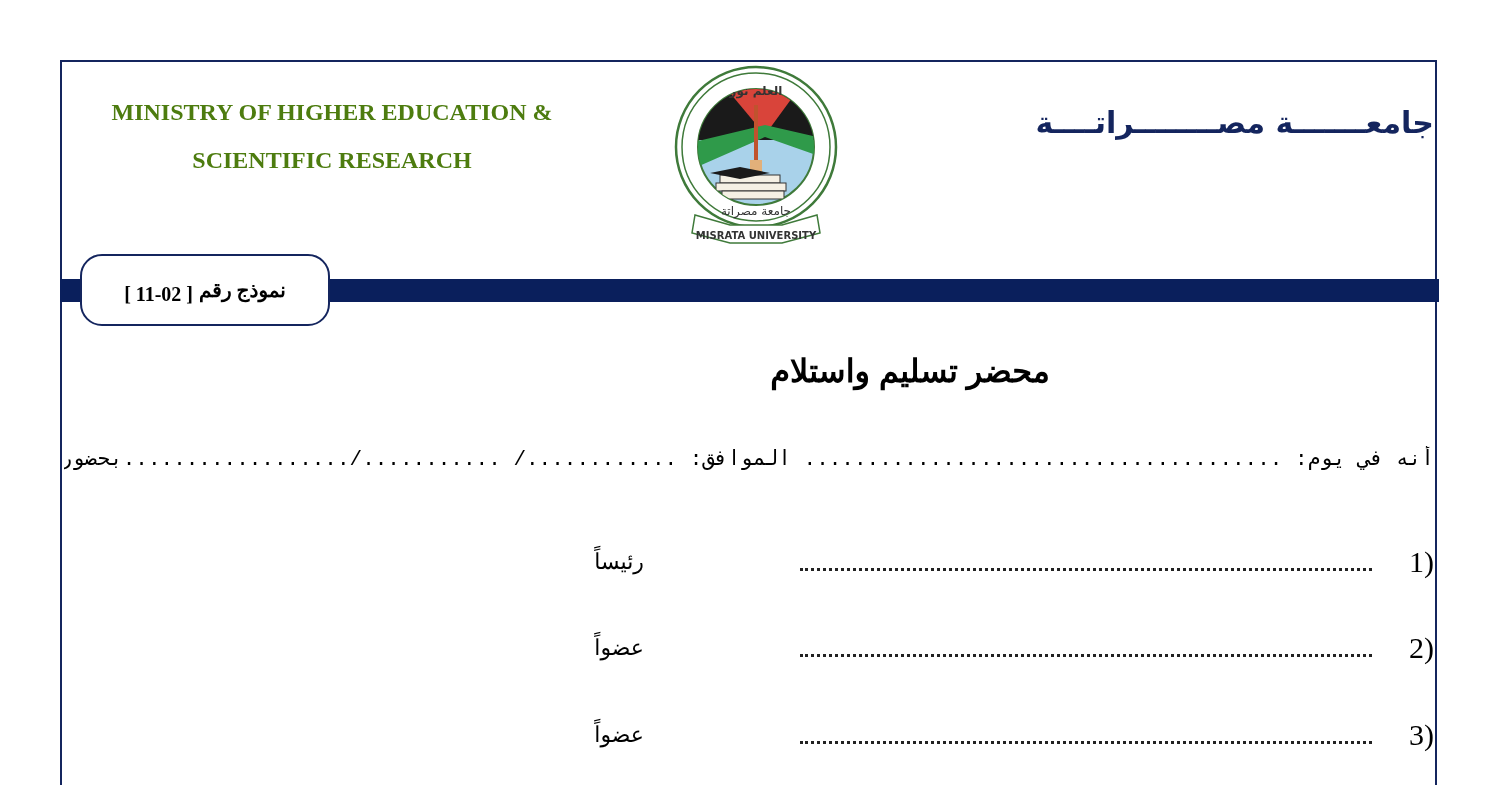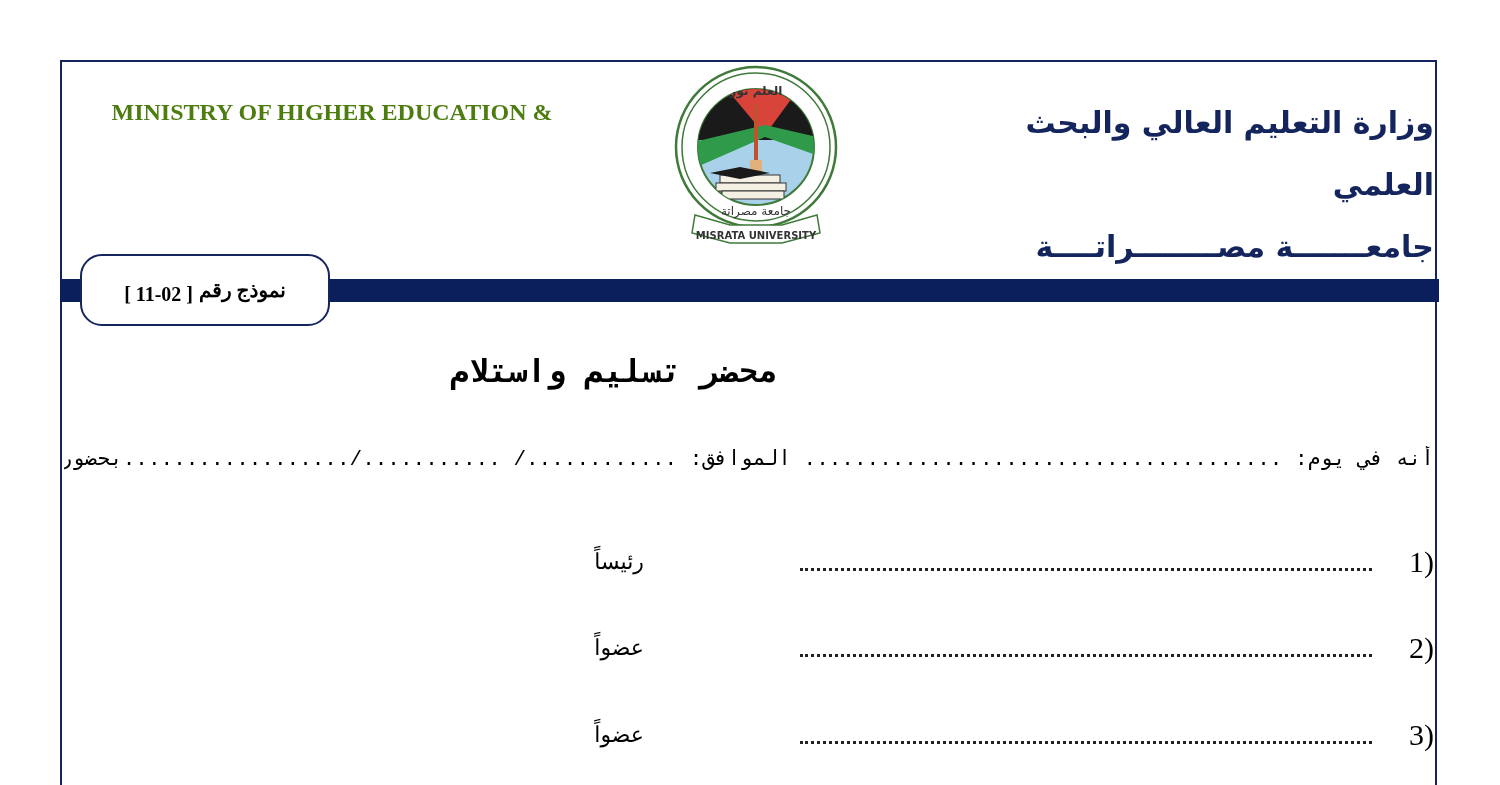--- a/index.html
+++ b/index.html
@@ -84,23 +84,23 @@
       font-family: "Liberation Serif", serif;
       font-weight: bold;
       font-size: 20px;
       gap: 6px;
     }
     .title {
       position: absolute;
       left: 450px;
       top: 352px;
       width: 600px;
-      text-align: left;
-      direction: rtl;
-      font-family: Liberation Mono, monospace;
+      text-align: right;
+      direction: rtl;
+      font-family: Liberation Sans, sans-serif;
       font-weight: bold;
       font-size: 32px;
     }
     .intro {
       position: absolute;
       right: 66px;
       top: 446px;
       width: 1370px;
       direction: rtl;
       text-align: center;
@@ -142,20 +142,21 @@
       white-space: nowrap;
     }
   </style>
 </head>
 <body>
 
 <div class="frame"></div>
 
 <div class="en-header">
   <div>MINISTRY OF HIGHER EDUCATION &amp;</div>
+  <div>SCIENTIFIC RESEARCH</div>
 </div>
 
 <div class="logo">
   <svg width="172" height="185" viewBox="0 0 172 185">
     <defs>
       <clipPath id="inner">
         <circle cx="86" cy="82" r="58"></circle>
       </clipPath>
     </defs>
     <circle cx="86" cy="82" r="80" fill="#fff" stroke="#3f7a3a" stroke-width="2.5"></circle>
@@ -173,21 +174,20 @@
       <polygon points="40,108 70,102 100,108 70,114" fill="#1a1a1a"></polygon>
     </g>
     <path d="M25 150 L60 160 L112 160 L147 150 L150 168 L112 178 L60 178 L22 168 Z" fill="#fff" stroke="#3f7a3a" stroke-width="1.5"></path>
     <text x="86" y="174" text-anchor="middle" font-family="DejaVu Sans, sans-serif" font-size="10" font-weight="bold" fill="#333">MISRATA UNIVERSITY</text>
     <text x="86" y="30" text-anchor="middle" font-family="DejaVu Sans, sans-serif" font-size="12" font-weight="bold" fill="#333">العلم نور</text>
     <text x="86" y="150" text-anchor="middle" font-family="DejaVu Sans, sans-serif" font-size="12" fill="#333">جامعة مصراتة</text>
   </svg>
 </div>
 
 <div class="ar-header">
-  <div>وزارة التعليم العالي والبحث العلمي</div>
   <div>جامعـــــــة مصــــــــراتــــة</div>
 </div>
 
 <div class="band"></div>
 
 <div class="form-badge">
   <span>نموذج رقم</span>
   <span style="direction:ltr; unicode-bidi:embed;margin-top:8px;">[ 11-02 ]</span>
 </div>
 

